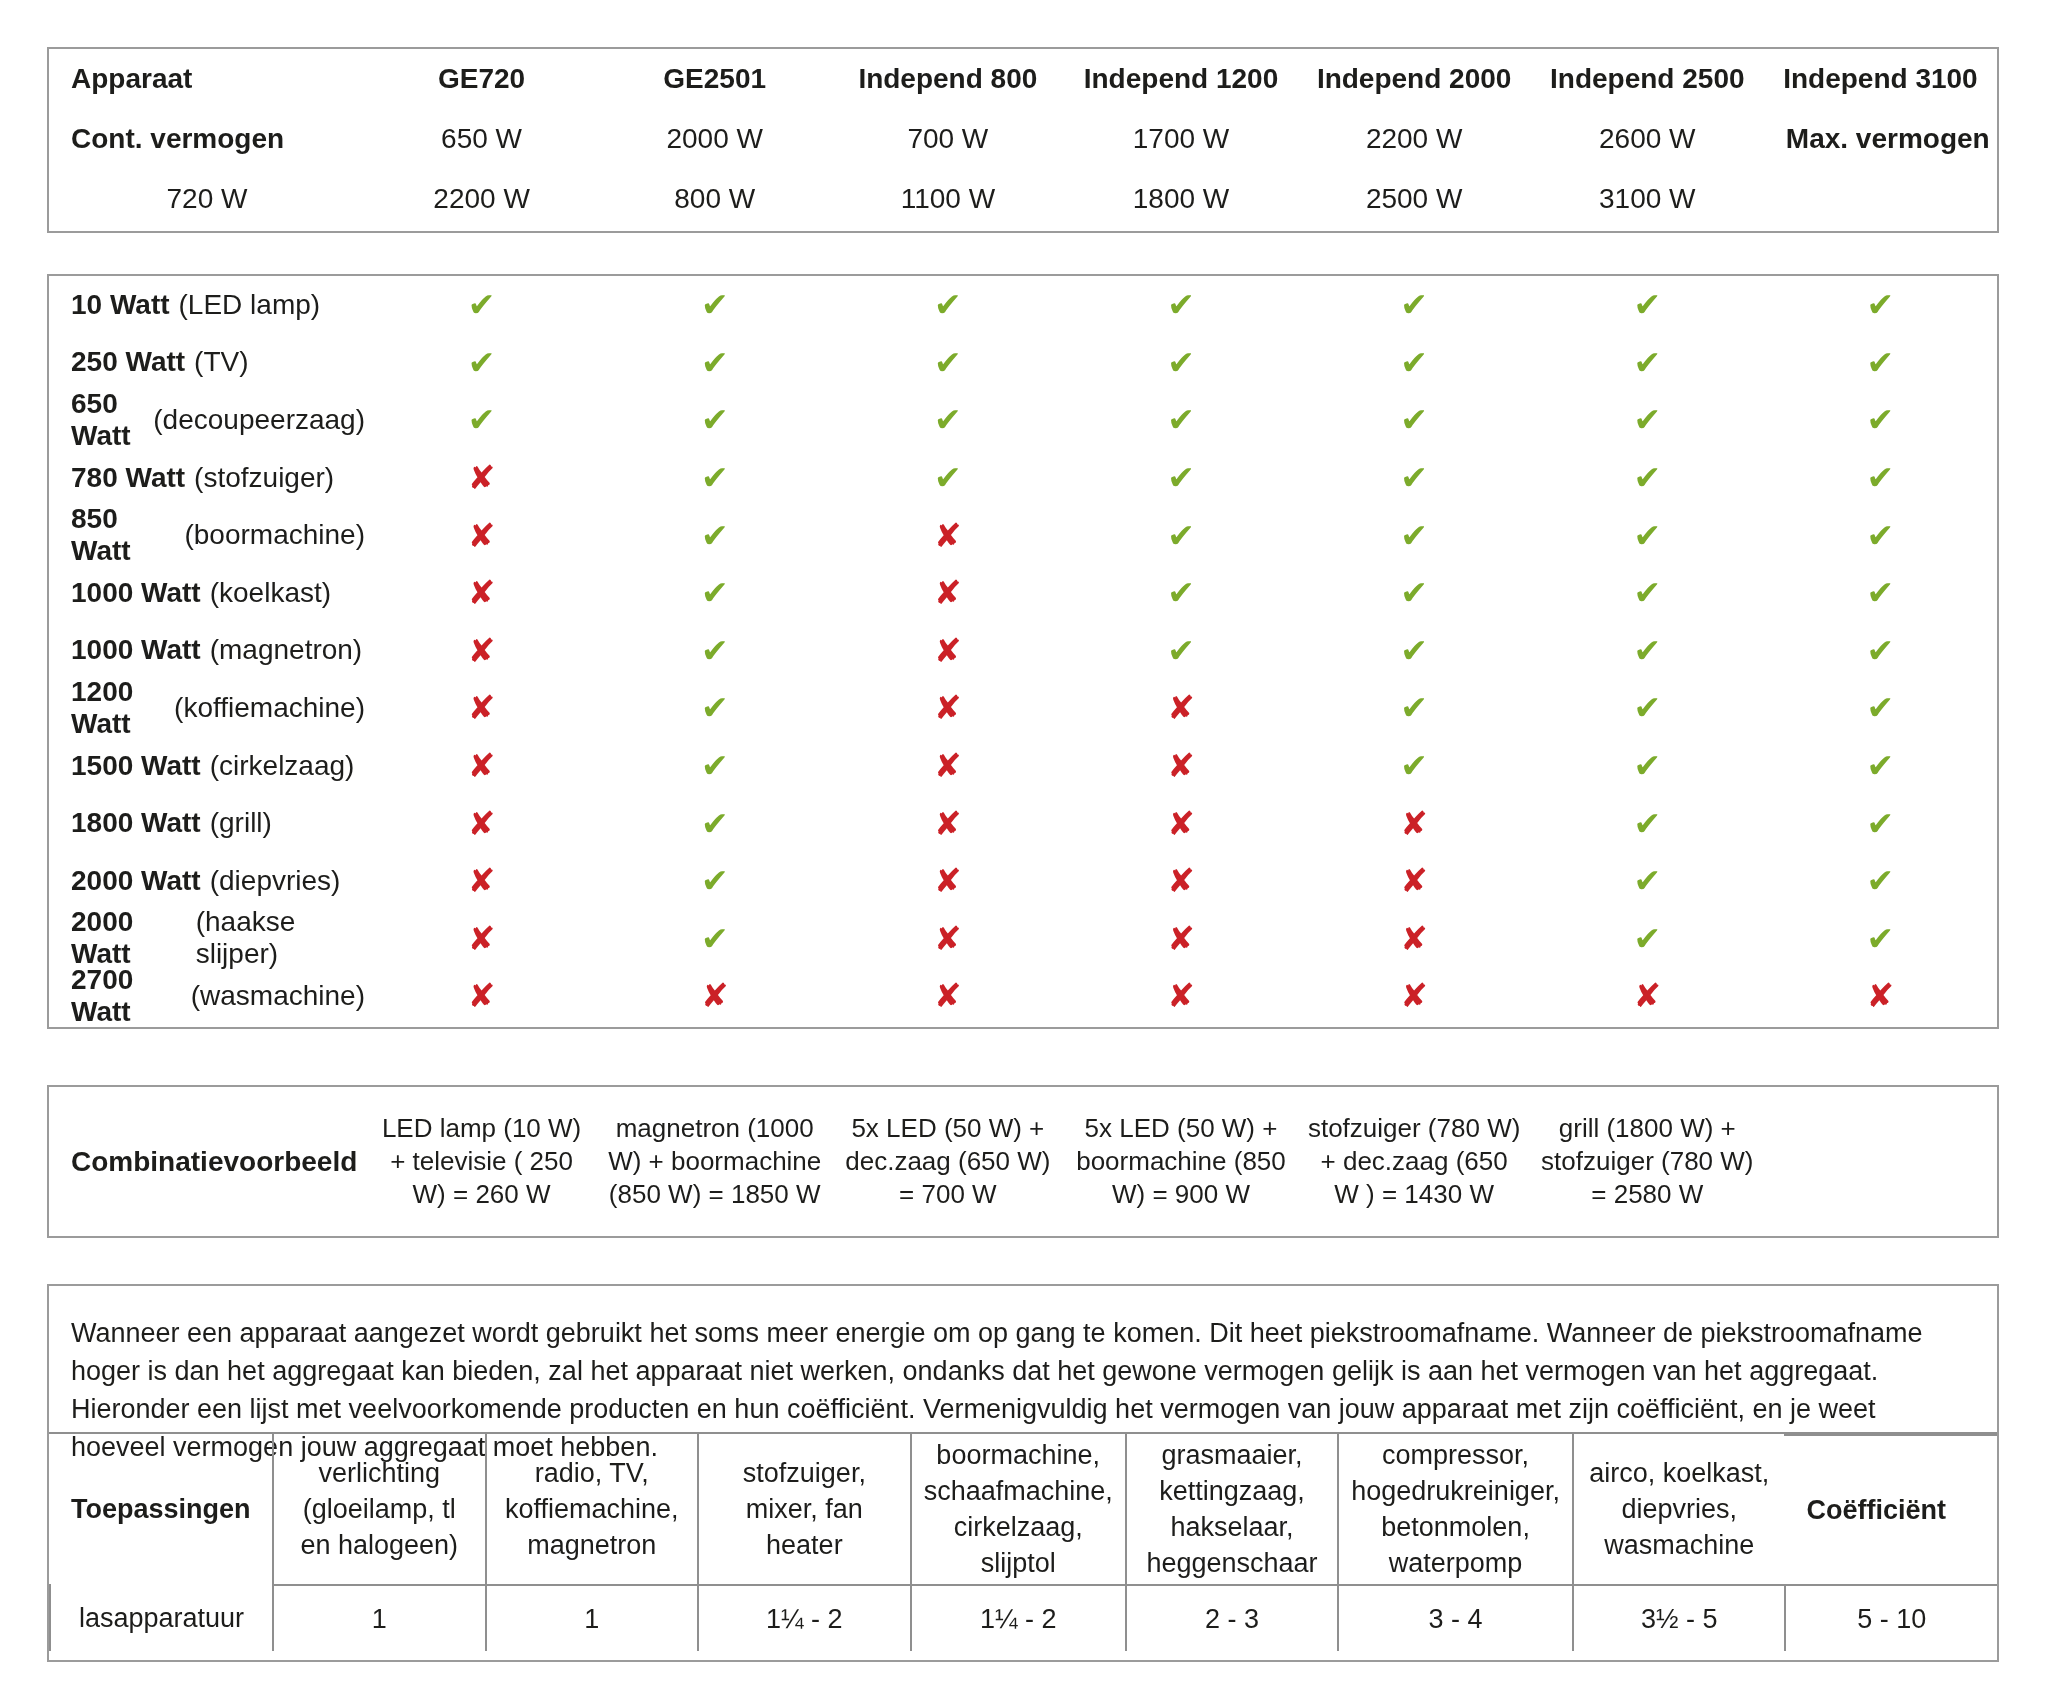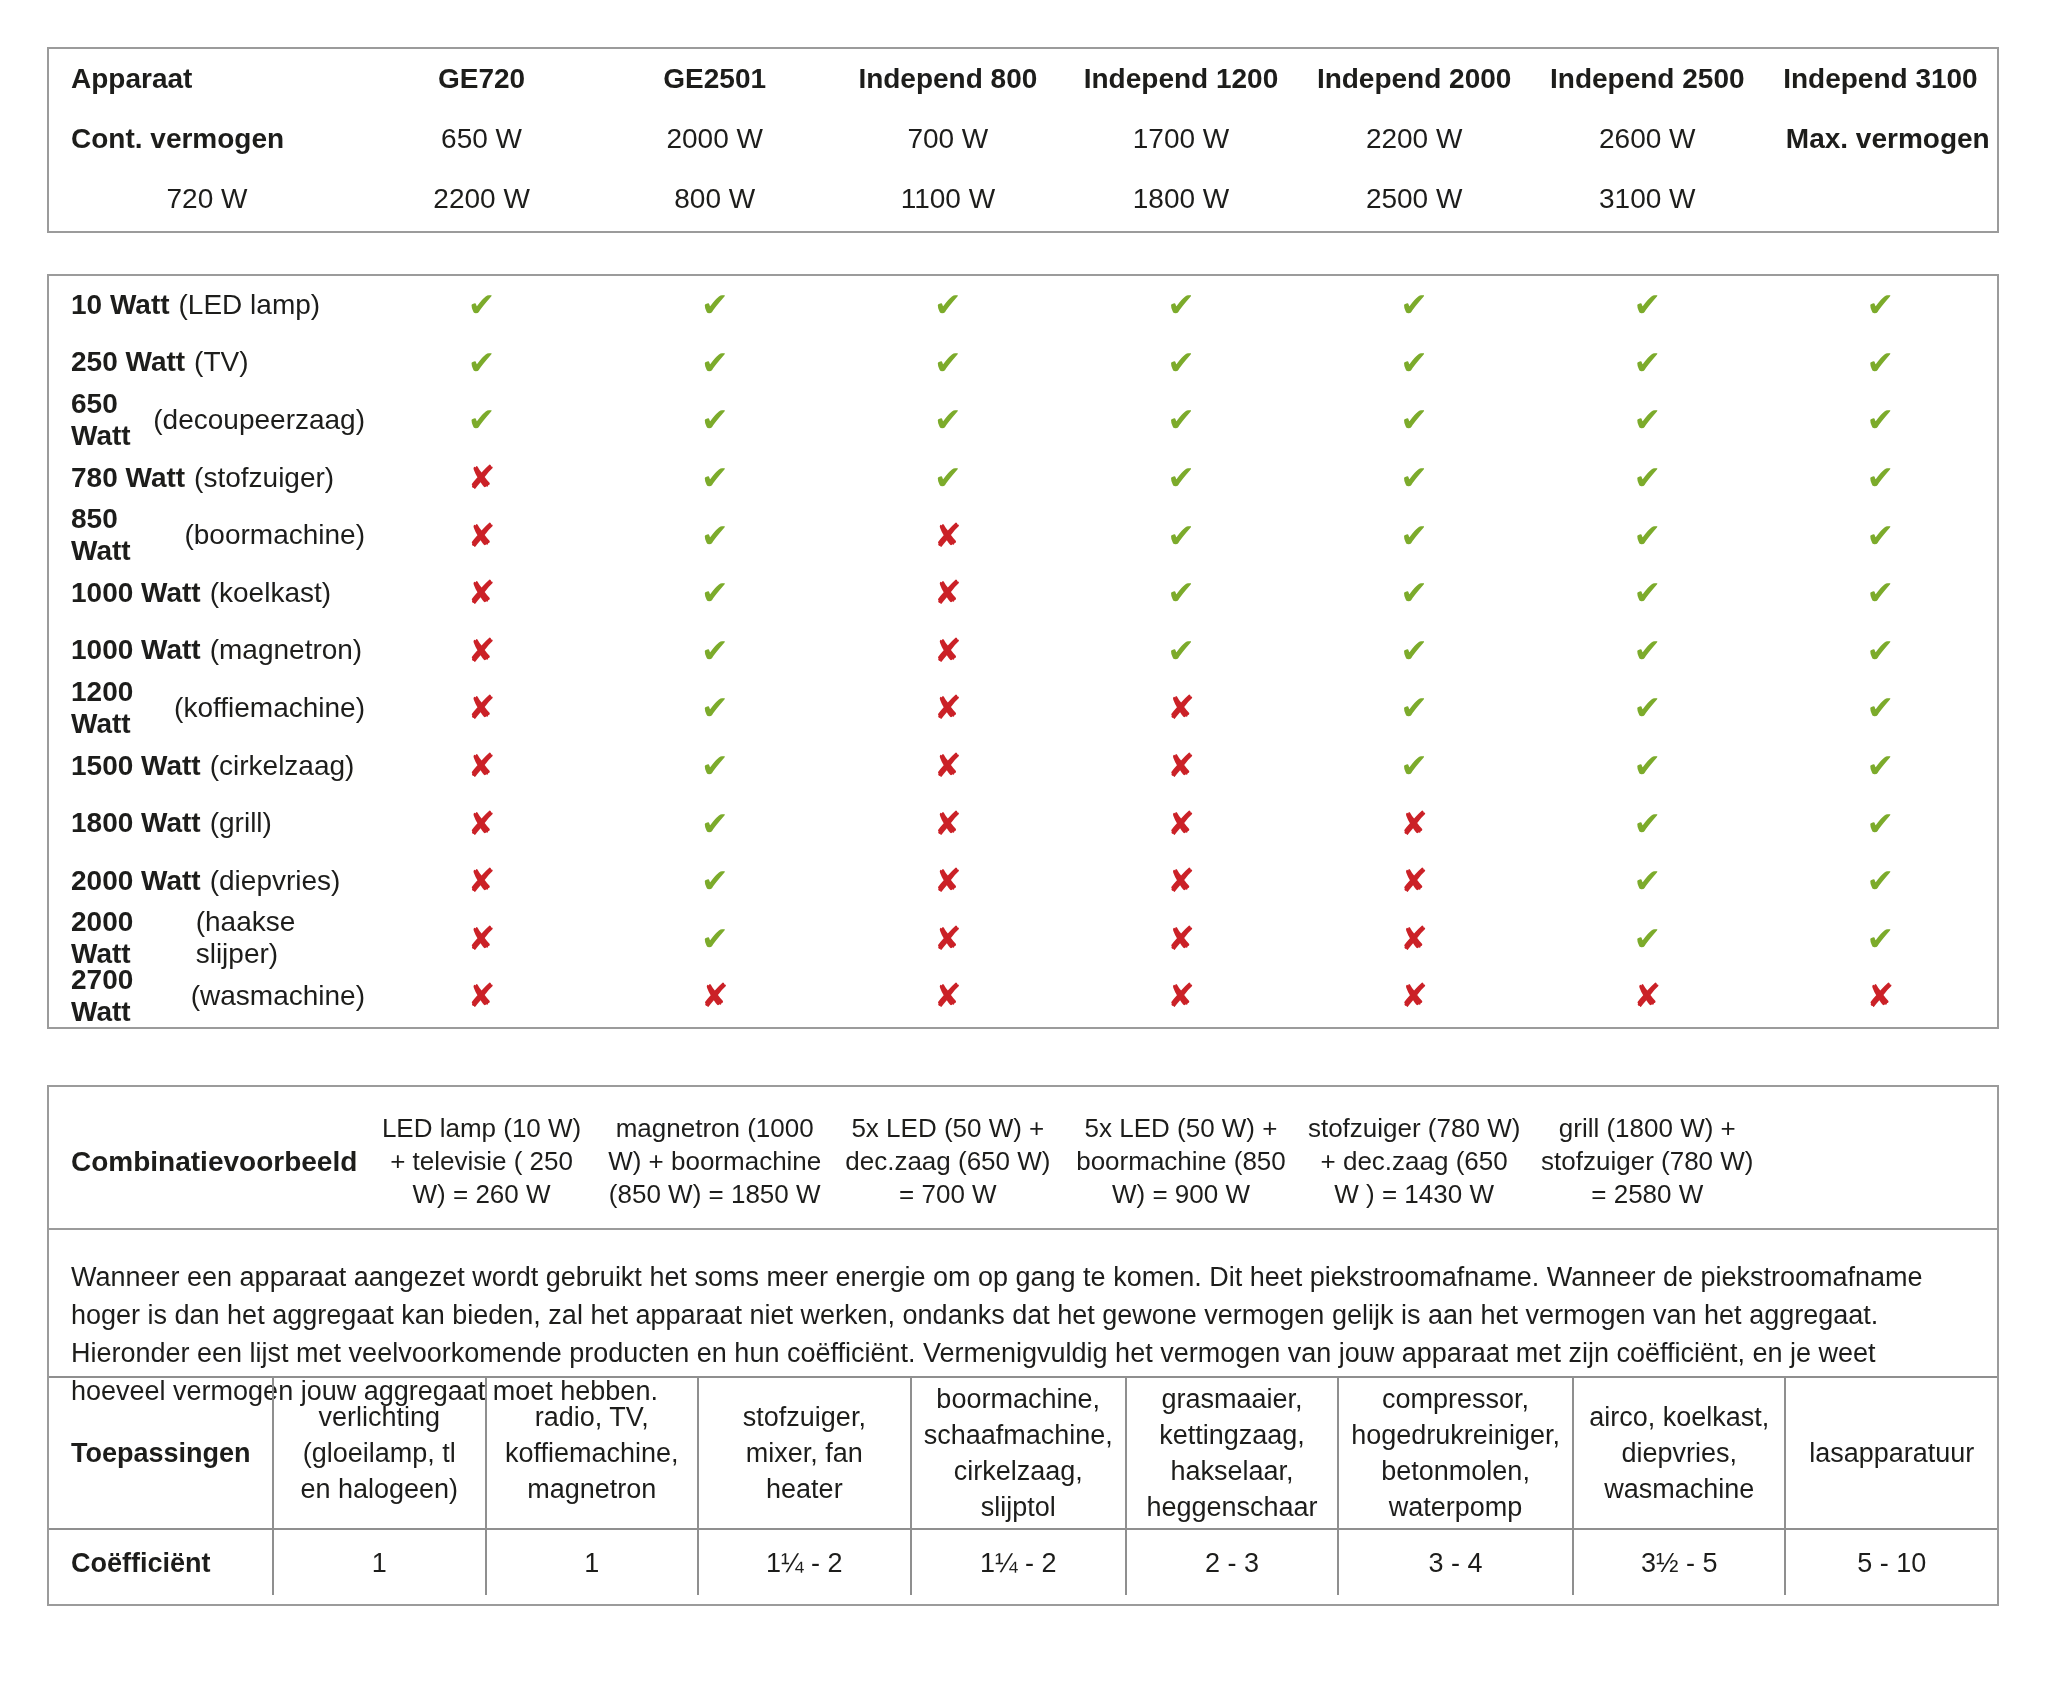--- a/index.html
+++ b/index.html
@@ -18,21 +18,21 @@
     box-sizing:border-box;
     background:#ffffff;
   }
   .grid8{
     display:grid;
     grid-template-columns:316px repeat(7,1fr);
   }
   .spec{top:47px;height:186px;grid-auto-rows:60px;}
   .compat{top:274px;height:755px;grid-auto-rows:57.6px;}
   .combo{top:1085px;height:153px;align-items:center;}
-  .info{top:1228px;height:378px;}
+  .info{top:1284px;height:378px;}
   .cell{
     display:flex;align-items:center;justify-content:center;
     text-align:center;
   }
   .cell.label{
     justify-content:flex-start;text-align:left;
     padding-left:22px;
   }
   .bold{font-weight:700;}
   .mark{
@@ -262,22 +262,22 @@
     <p class="para">Wanneer een apparaat aangezet wordt gebruikt het soms meer energie om op gang te komen. Dit heet piekstroomafname. Wanneer de piekstroomafname hoger is dan het aggregaat kan bieden, zal het apparaat niet werken, ondanks dat het gewone vermogen gelijk is aan het vermogen van het aggregaat. Hieronder een lijst met veelvoorkomende producten en hun coëfficiënt. Vermenigvuldig het vermogen van jouw apparaat met zijn coëfficiënt, en je weet hoeveel vermogen jouw aggregaat moet hebben.</p>
     <div class="apps" id="apps-table">
         <div class="acell alabel bold">Toepassingen</div>
         <div class="acell">verlichting (gloeilamp, tl en halogeen)</div>
         <div class="acell">radio, TV, koffiemachine, magnetron</div>
         <div class="acell">stofzuiger, mixer, fan heater</div>
         <div class="acell">boormachine, schaafmachine, cirkelzaag, slijptol</div>
         <div class="acell">grasmaaier, kettingzaag, hakselaar, heggenschaar</div>
         <div class="acell">compressor, hogedrukreiniger, betonmolen, waterpomp</div>
         <div class="acell">airco, koelkast, diepvries, wasmachine</div>
+        <div class="acell alabel bold r2">Coëfficiënt</div>
         <div class="acell">lasapparatuur</div>
-        <div class="acell alabel bold r2">Coëfficiënt</div>
         <div class="acell r2">1</div>
         <div class="acell r2">1</div>
         <div class="acell r2">1¼ - 2</div>
         <div class="acell r2">1¼ - 2</div>
         <div class="acell r2">2 - 3</div>
         <div class="acell r2">3 - 4</div>
         <div class="acell r2">3½ - 5</div>
         <div class="acell r2">5 - 10</div>
       </div>
   </section>

